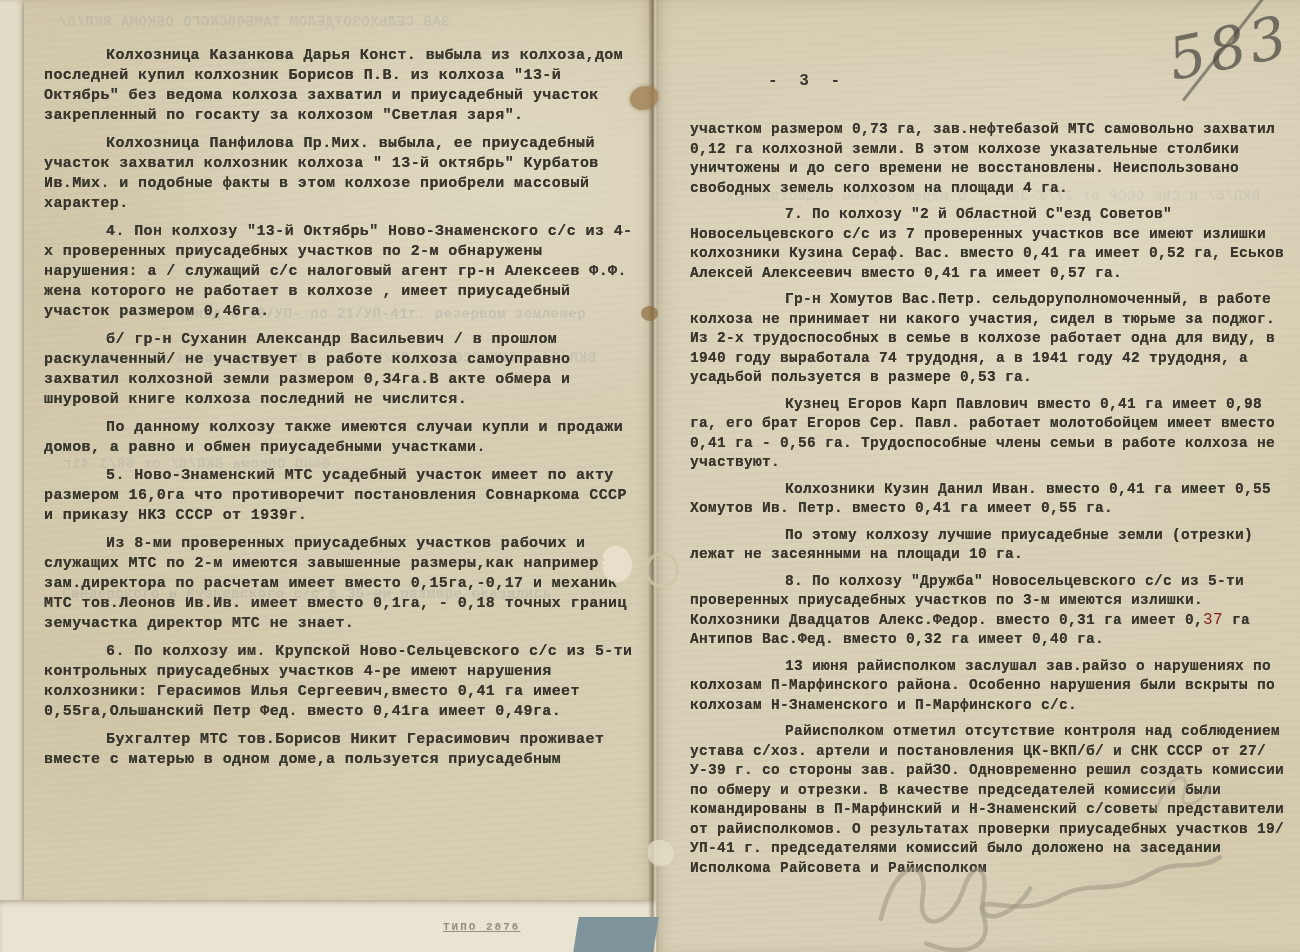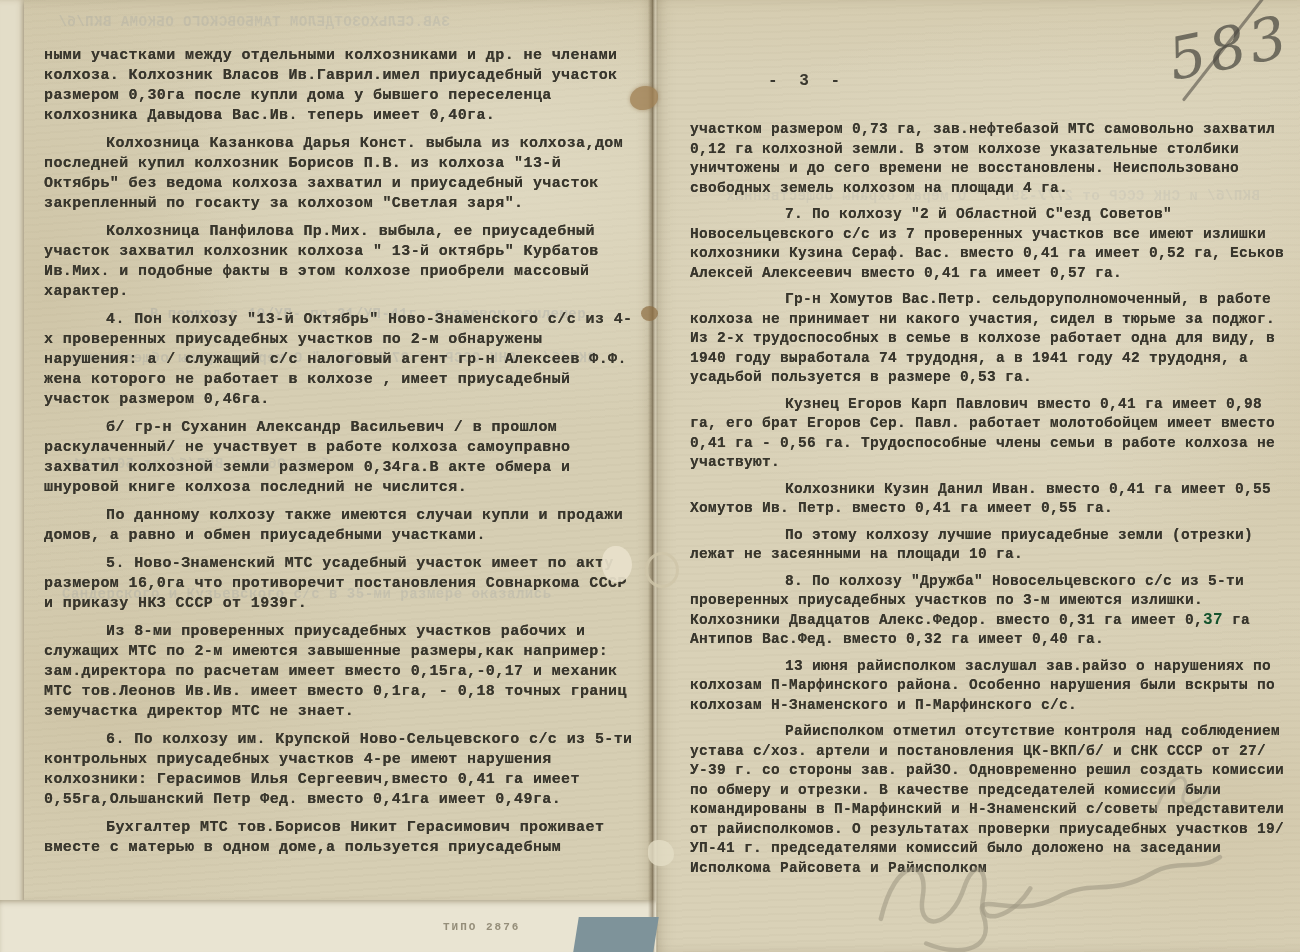--- a/index.html
+++ b/index.html
@@ -49,35 +49,35 @@
     background:#e9e4d2;
     box-shadow:inset 0 4px 6px -3px rgba(100,85,50,.55);
     z-index:2;
   }
   .teal-patch{
     position:absolute;left:576px;top:917px;width:80px;height:35px;
     background:#7e939a;transform:skewX(-9deg);z-index:3;
   }
   .stamp{
     position:absolute;left:443px;top:921px;z-index:4;
-    font-size:11px;letter-spacing:2px;color:#958e7a;font-weight:bold;
+    font-size:11px;letter-spacing:2px;color:#958e7a;font-weight:bold;text-decoration:underline;
   }
   
   .text-block{position:absolute;z-index:4;color:#38362d;font-weight:bold;}
   .text-block p{margin:0 0 8px;text-indent:62px;text-shadow:0 0 .6px rgba(45,42,32,.75);}
   .text-block p.noindent{text-indent:0;}
   .tb-left{left:44px;top:46px;width:594px;font-size:15px;line-height:20px;letter-spacing:.4px;}
   .tb-right{left:690px;top:120px;width:606px;font-size:14.5px;line-height:19.5px;letter-spacing:.3px;}
   .tb-right p{text-indent:95px;margin:0 0 7px;}
   .tb-right p.noindent{text-indent:0;}
   .page-num{
     position:absolute;left:768px;top:72px;z-index:4;
     font-size:16px;letter-spacing:6px;color:#3a382f;font-weight:bold;
   }
-  .ink{color:#14532d;font-weight:bold;font-size:16px;text-shadow:none;}
+  .ink{color:#7f1d1d;font-weight:normal;font-size:16px;text-shadow:none;}
   
   .folio{
     position:absolute;left:1168px;top:14px;z-index:5;
     font-family:"DejaVu Serif",serif;font-style:italic;
     font-size:58px;color:rgba(72,70,62,.72);transform:rotate(-12deg);
     letter-spacing:4px;
   }
   .folio-slash{
     position:absolute;left:1158px;top:48px;width:130px;height:3px;z-index:5;
     background:rgba(72,70,62,.55);transform:rotate(-52deg);border-radius:2px;
@@ -113,21 +113,20 @@
   <div class="teal-patch"></div>
 
   <div class="ghost mirror" style="left:58px;top:14px;opacity:.16;">ЗАВ.СЕЛЬХОЗОТДЕЛОМ ТАМБОВСКОГО ОБКОМА ВКП/б/</div>
   <div class="ghost" style="left:150px;top:306px;opacity:.2;">В период с 10/УП- по 21/УП-41г. резервом землемер</div>
   <div class="ghost mirror" style="left:36px;top:350px;opacity:.17;width:560px;overflow:hidden;">ВКП/б/ и СНК СССР от 27/У-39г. " О мерах охраны общественных</div>
   <div class="ghost mirror" style="left:54px;top:456px;opacity:.14;">бюро Обкома ВКП/б/ от 50/1-41г.</div>
   <div class="ghost" style="left:62px;top:586px;opacity:.17;">Сандерского и Кузьевского с/с в 35-ми размере оказались</div>
   <div class="ghost mirror" style="left:700px;top:188px;opacity:.10;width:560px;overflow:hidden;">ВКП/б/ и СНК СССР от 27/У-39г. " О мерах охраны общественных</div>
 
   <div class="text-block tb-left">
-    <p class="noindent">ными участками между отдельными колхозниками и др. не членами колхоза. Колхозник Власов Ив.Гаврил.имел приусадебный участок размером 0,30га после купли дома у бывшего переселенца колхозника Давыдова Вас.Ив. теперь имеет 0,40га.</p>
     <p>Колхозница Казанкова Дарья Конст. выбыла из колхоза,дом последней купил колхозник Борисов П.В. из колхоза "13-й Октябрь" без ведома колхоза захватил и приусадебный участок закрепленный по госакту за колхозом "Светлая заря".</p>
     <p>Колхозница Панфилова Пр.Мих. выбыла, ее приусадебный участок захватил колхозник колхоза " 13-й октябрь" Курбатов Ив.Мих. и подобные факты в этом колхозе приобрели массовый характер.</p>
     <p>4. Пон колхозу "13-й Октябрь" Ново-Знаменского с/с из 4-х проверенных приусадебных участков по 2-м обнаружены нарушения: а / служащий с/с налоговый агент гр-н Алексеев Ф.Ф. жена которого не работает в колхозе , имеет приусадебный участок размером 0,46га.</p>
     <p>б/ гр-н Суханин Александр Васильевич / в прошлом раскулаченный/ не участвует в работе колхоза самоуправно захватил колхозной земли размером 0,34га.В акте обмера и шнуровой книге колхоза последний не числится.</p>
     <p>По данному колхозу также имеются случаи купли и продажи домов, а равно и обмен приусадебными участками.</p>
     <p>5. Ново-Знаменский МТС усадебный участок имеет по акту размером 16,0га что противоречит постановления Совнаркома СССР и приказу НКЗ СССР от 1939г.</p>
     <p>Из 8-ми проверенных приусадебных участков рабочих и служащих МТС по 2-м имеются завышенные размеры,как например: зам.директора по расчетам имеет вместо 0,15га,-0,17 и механик МТС тов.Леонов Ив.Ив. имеет вместо 0,1га, - 0,18 точных границ земучастка директор МТС не знает.</p>
     <p>6. По колхозу им. Крупской Ново-Сельцевского с/с из 5-ти контрольных приусадебных участков 4-ре имеют нарушения колхозники: Герасимов Илья Сергеевич,вместо 0,41 га имеет 0,55га,Ольшанский Петр Фед. вместо 0,41га имеет 0,49га.</p>
     <p>Бухгалтер МТС тов.Борисов Никит Герасимович проживает вместе с матерью в одном доме,а пользуется приусадебным</p>
   </div>

